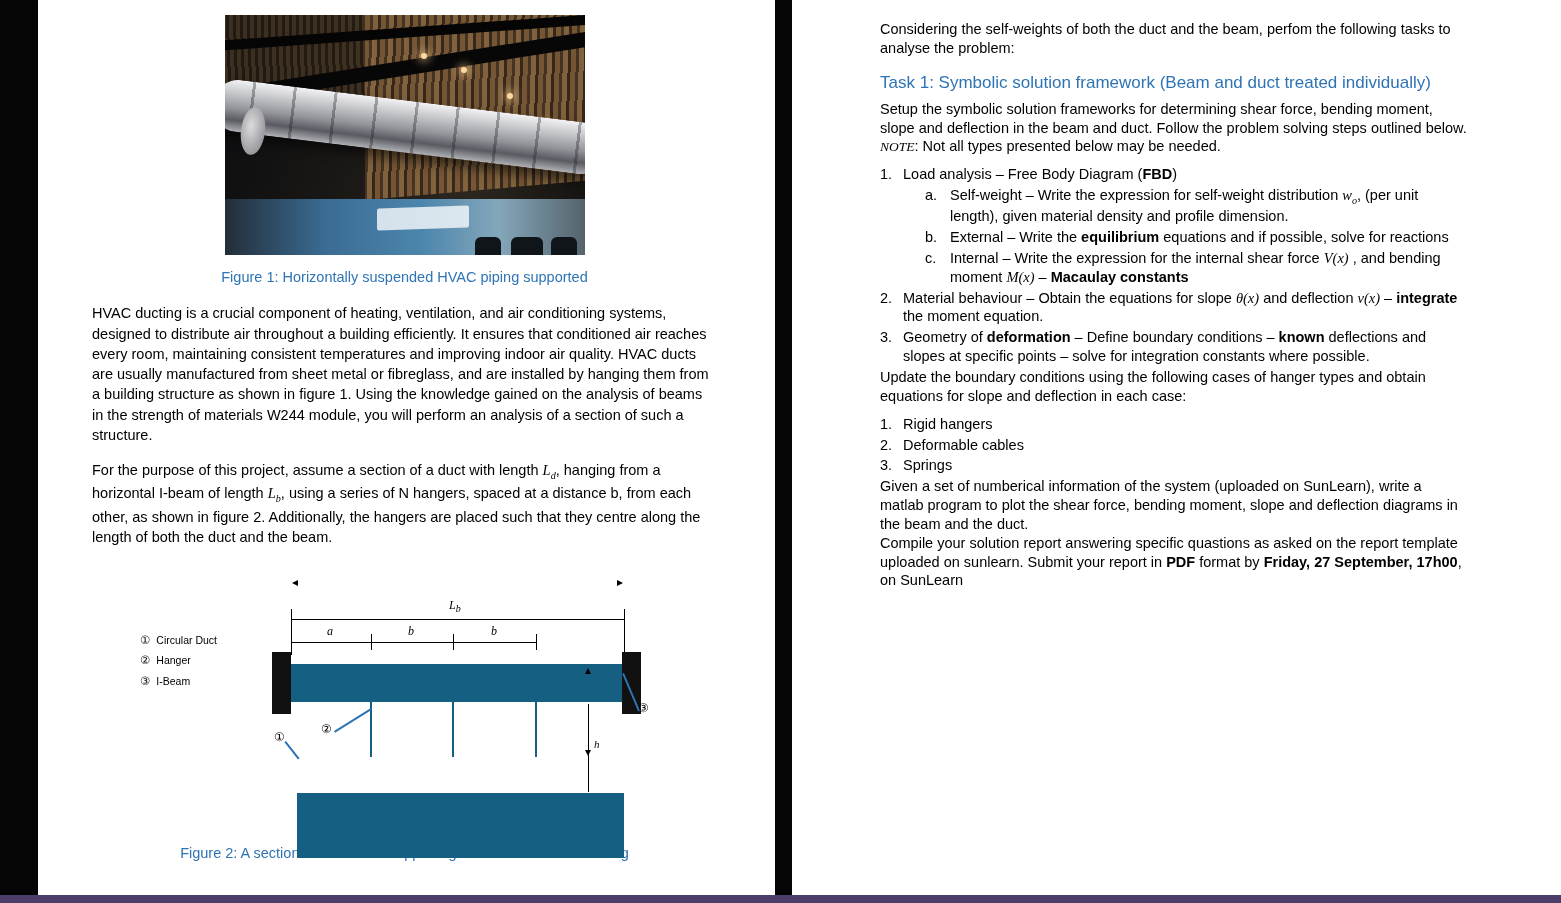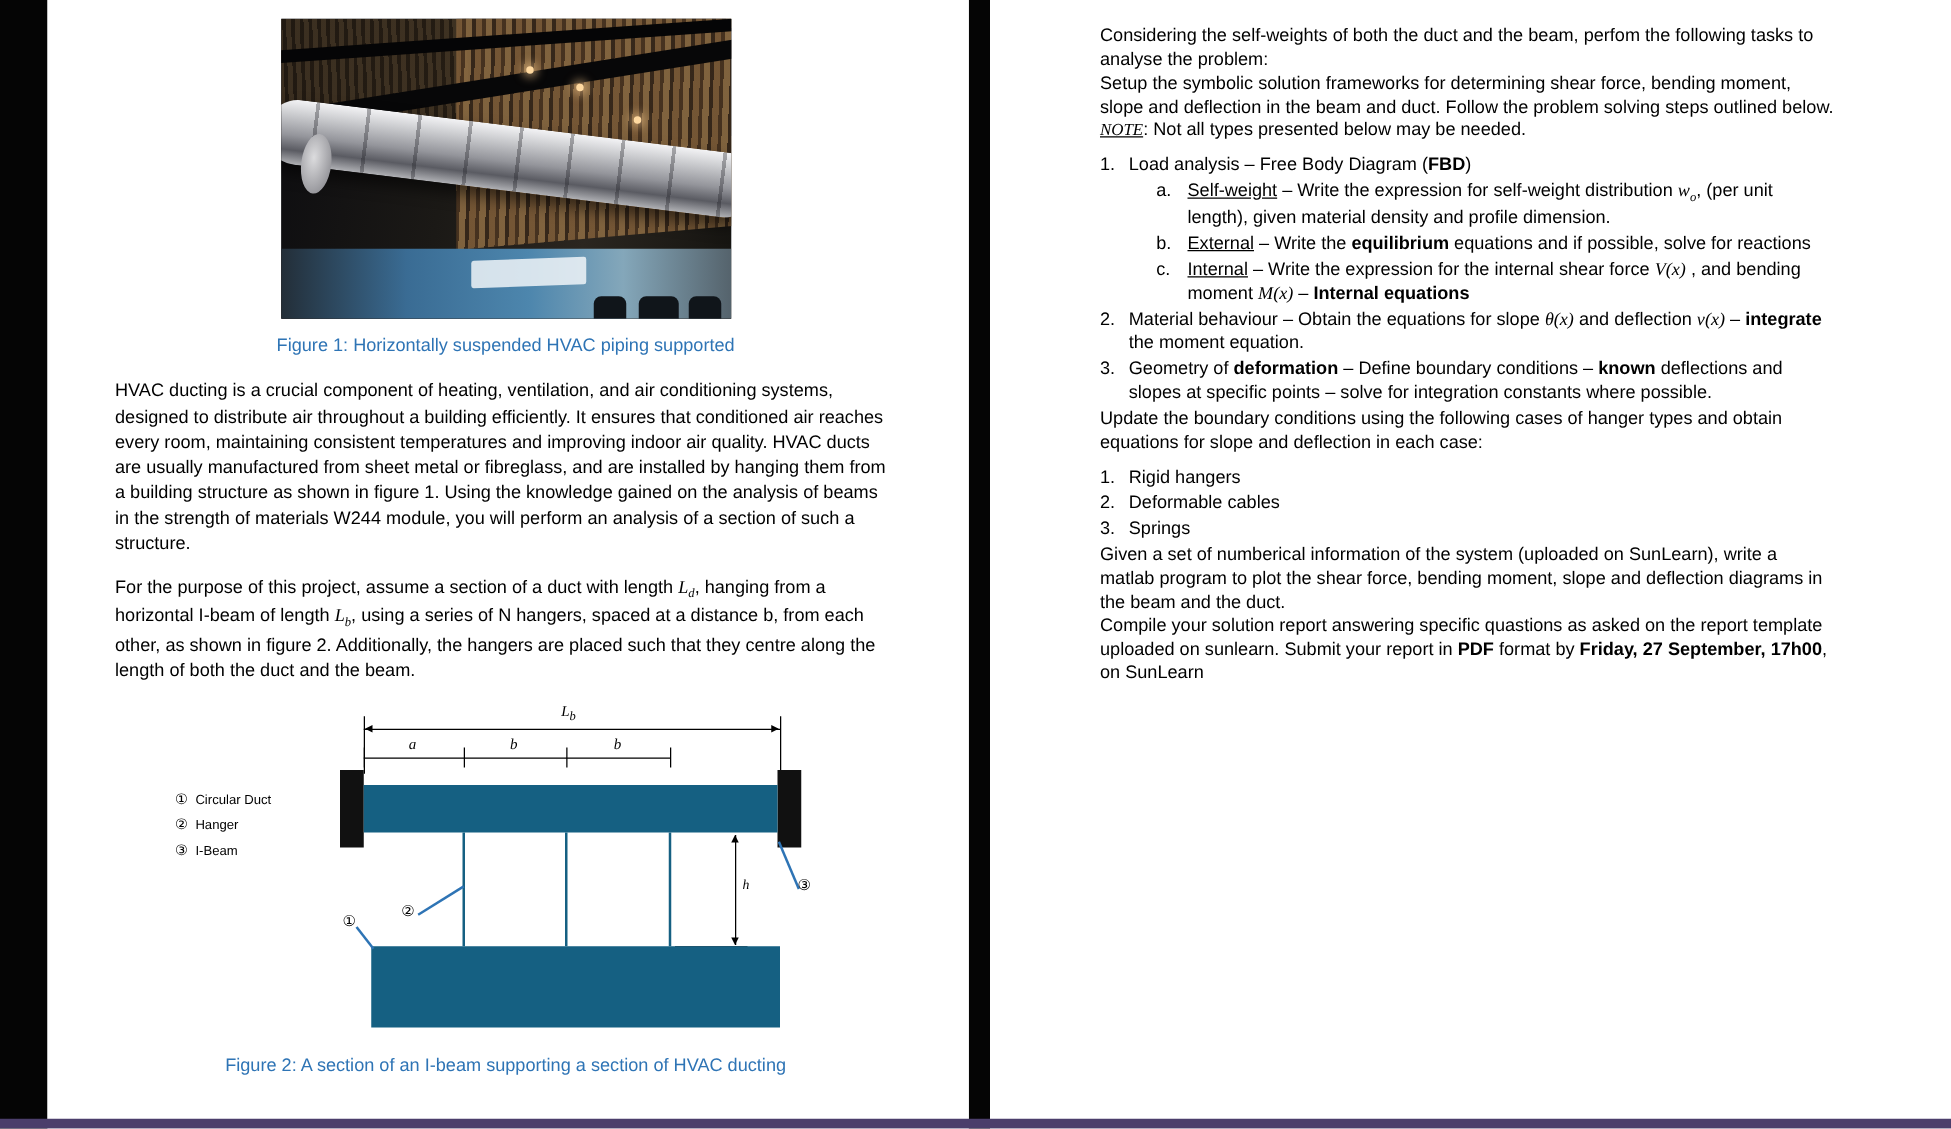--- a/index.html
+++ b/index.html
@@ -13,21 +13,21 @@
   .bottom-bar  { position:absolute; left:0; bottom:0; width:1561px; height:8px; background:#4b3e6b; z-index:50; }
 
   .page { position:absolute; top:0; height:903px; background:#fff; font-size:14.5px; }
   .page-left  { left:38px;  width:737px; padding:0 58px 0 54px; line-height:1.4; }
   .page-right { left:792px; width:769px; padding:20px 94px 0 88px; line-height:1.3; }
 
   .cap { color:#2E74B5; text-align:center; margin-top:12px; }
   .bp  { margin-top:15px; }
 
   .heading { color:#2E74B5; font-size:17px; font-weight:400; margin:14px 0 6px 0; }
-  .u { text-decoration:underline; }
+  .u { }
   .m { font-family:"Liberation Serif", serif; font-style:italic; }
   .m sub { font-size:0.7em; }
   b { font-weight:bold; }
 
   
   .li { display:flex; margin:2px 0; }
   .li .num { flex:none; width:23px; }
   .li.sub { margin-left:45px; }
   .li.sub .num { width:25px; }
   .li-body { flex:1; }
@@ -53,21 +53,21 @@
   .ph-light { position:absolute; width:6px; height:6px; border-radius:50%;
     background:#ffd9a0; box-shadow:0 0 8px 3px rgba(255,210,150,.55); }
   .ph-room { position:absolute; left:0; bottom:0; width:100%; height:56px;
     background:linear-gradient(90deg,#232e38 0%,#3a6c94 28%,#4d86ad 55%,#84a7ba 76%,#55636c 100%); }
   .ph-banner { position:absolute; left:152px; bottom:26px; width:92px; height:22px;
     background:rgba(240,245,248,.85); border-radius:2px; transform:skewY(-2deg); }
   .ph-chair { position:absolute; bottom:0; width:26px; height:18px; background:#10151a; border-radius:6px 6px 0 0; }
 
   
   .diagram { position:relative; height:270px; margin-top:14px; }
-  .dg { position:absolute; }
+  .dg { position:absolute;margin-top:36px; }
   .line-h { height:1px; background:#000; }
   .line-v { width:1px; background:#000; }
   .teal { background:#156082; }
   .wall { background:#111; }
   .dlabel { font-family:"Liberation Serif", serif; font-style:italic; font-size:12px; line-height:1; }
   .legend-row { position:absolute; display:flex; align-items:center; gap:6px; font-size:10.5px; }
   .legend-row .mk { font-size:11.5px; line-height:1; }
   .callout { position:absolute; font-size:12px; line-height:1; }
   .leader { position:absolute; height:1.5px; background:#2E74B5; transform-origin:0 0; }
   .hanger { position:absolute; width:2px; background:#156082; }
@@ -168,20 +168,21 @@
       <div class="callout" style="left:546px; top:141px;">③</div>
     </div>
 
     <div class="cap">Figure 2: A section of an I-beam supporting a section of HVAC ducting</div>
   </div>
 
   <div class="page page-right">
 
     <p>Considering the self-weights of both the duct and the beam, perfom the following tasks to analyse the problem:</p>
 
+    <h2 class="heading">Task 1: Symbolic solution framework (Beam and duct treated individually)</h2>
     <p><span>Setup the symbolic solution frameworks for determining shear force, bending moment, slope and deflection in the beam and duct.  Follow the problem solving steps outlined below. </span><span class="u m" style="font-size:13.5px;">NOTE</span><span>: Not all types presented below may be needed.</span></p>
 
     <div style="margin-top:9px;">
 
       <div class="li">
         <span class="num">1.</span>
         <div class="li-body"><span>Load analysis – Free Body Diagram (</span><b>FBD</b><span>)</span></div>
       </div>
 
       <div class="li sub">
@@ -189,21 +190,21 @@
         <div class="li-body"><span class="u">Self-weight</span><span> – Write the expression for self-weight distribution </span><span class="m"><span>w</span><sub>o</sub></span><span>, (per unit length), given material density and profile dimension.</span></div>
       </div>
 
       <div class="li sub">
         <span class="num">b.</span>
         <div class="li-body"><span class="u">External</span><span> – Write the </span><b>equilibrium</b><span> equations and if possible, solve for reactions</span></div>
       </div>
 
       <div class="li sub">
         <span class="num">c.</span>
-        <div class="li-body"><span class="u">Internal</span><span> – Write the expression for the internal shear force </span><span class="m">V(x)</span><span> , and bending moment </span><span class="m">M(x)</span><span> – </span><b>Internal equations</b></div>
+        <div class="li-body"><span class="u">Internal</span><span> – Write the expression for the internal shear force </span><span class="m">V(x)</span><span> , and bending moment </span><span class="m">M(x)</span><span> – </span><b>Macaulay constants</b></div>
       </div>
 
       <div class="li">
         <span class="num">2.</span>
         <div class="li-body"><span>Material behaviour – Obtain the equations for slope </span><span class="m">θ(x)</span><span>  and deflection </span><span class="m">v(x)</span><span> – </span><b>integrate</b><span> the moment equation.</span></div>
       </div>
 
       <div class="li">
         <span class="num">3.</span>
         <div class="li-body"><span>Geometry of </span><b>deformation</b><span>  – Define boundary conditions – </span><b>known</b><span> deflections and slopes at specific points – solve for integration constants where possible.</span></div>

